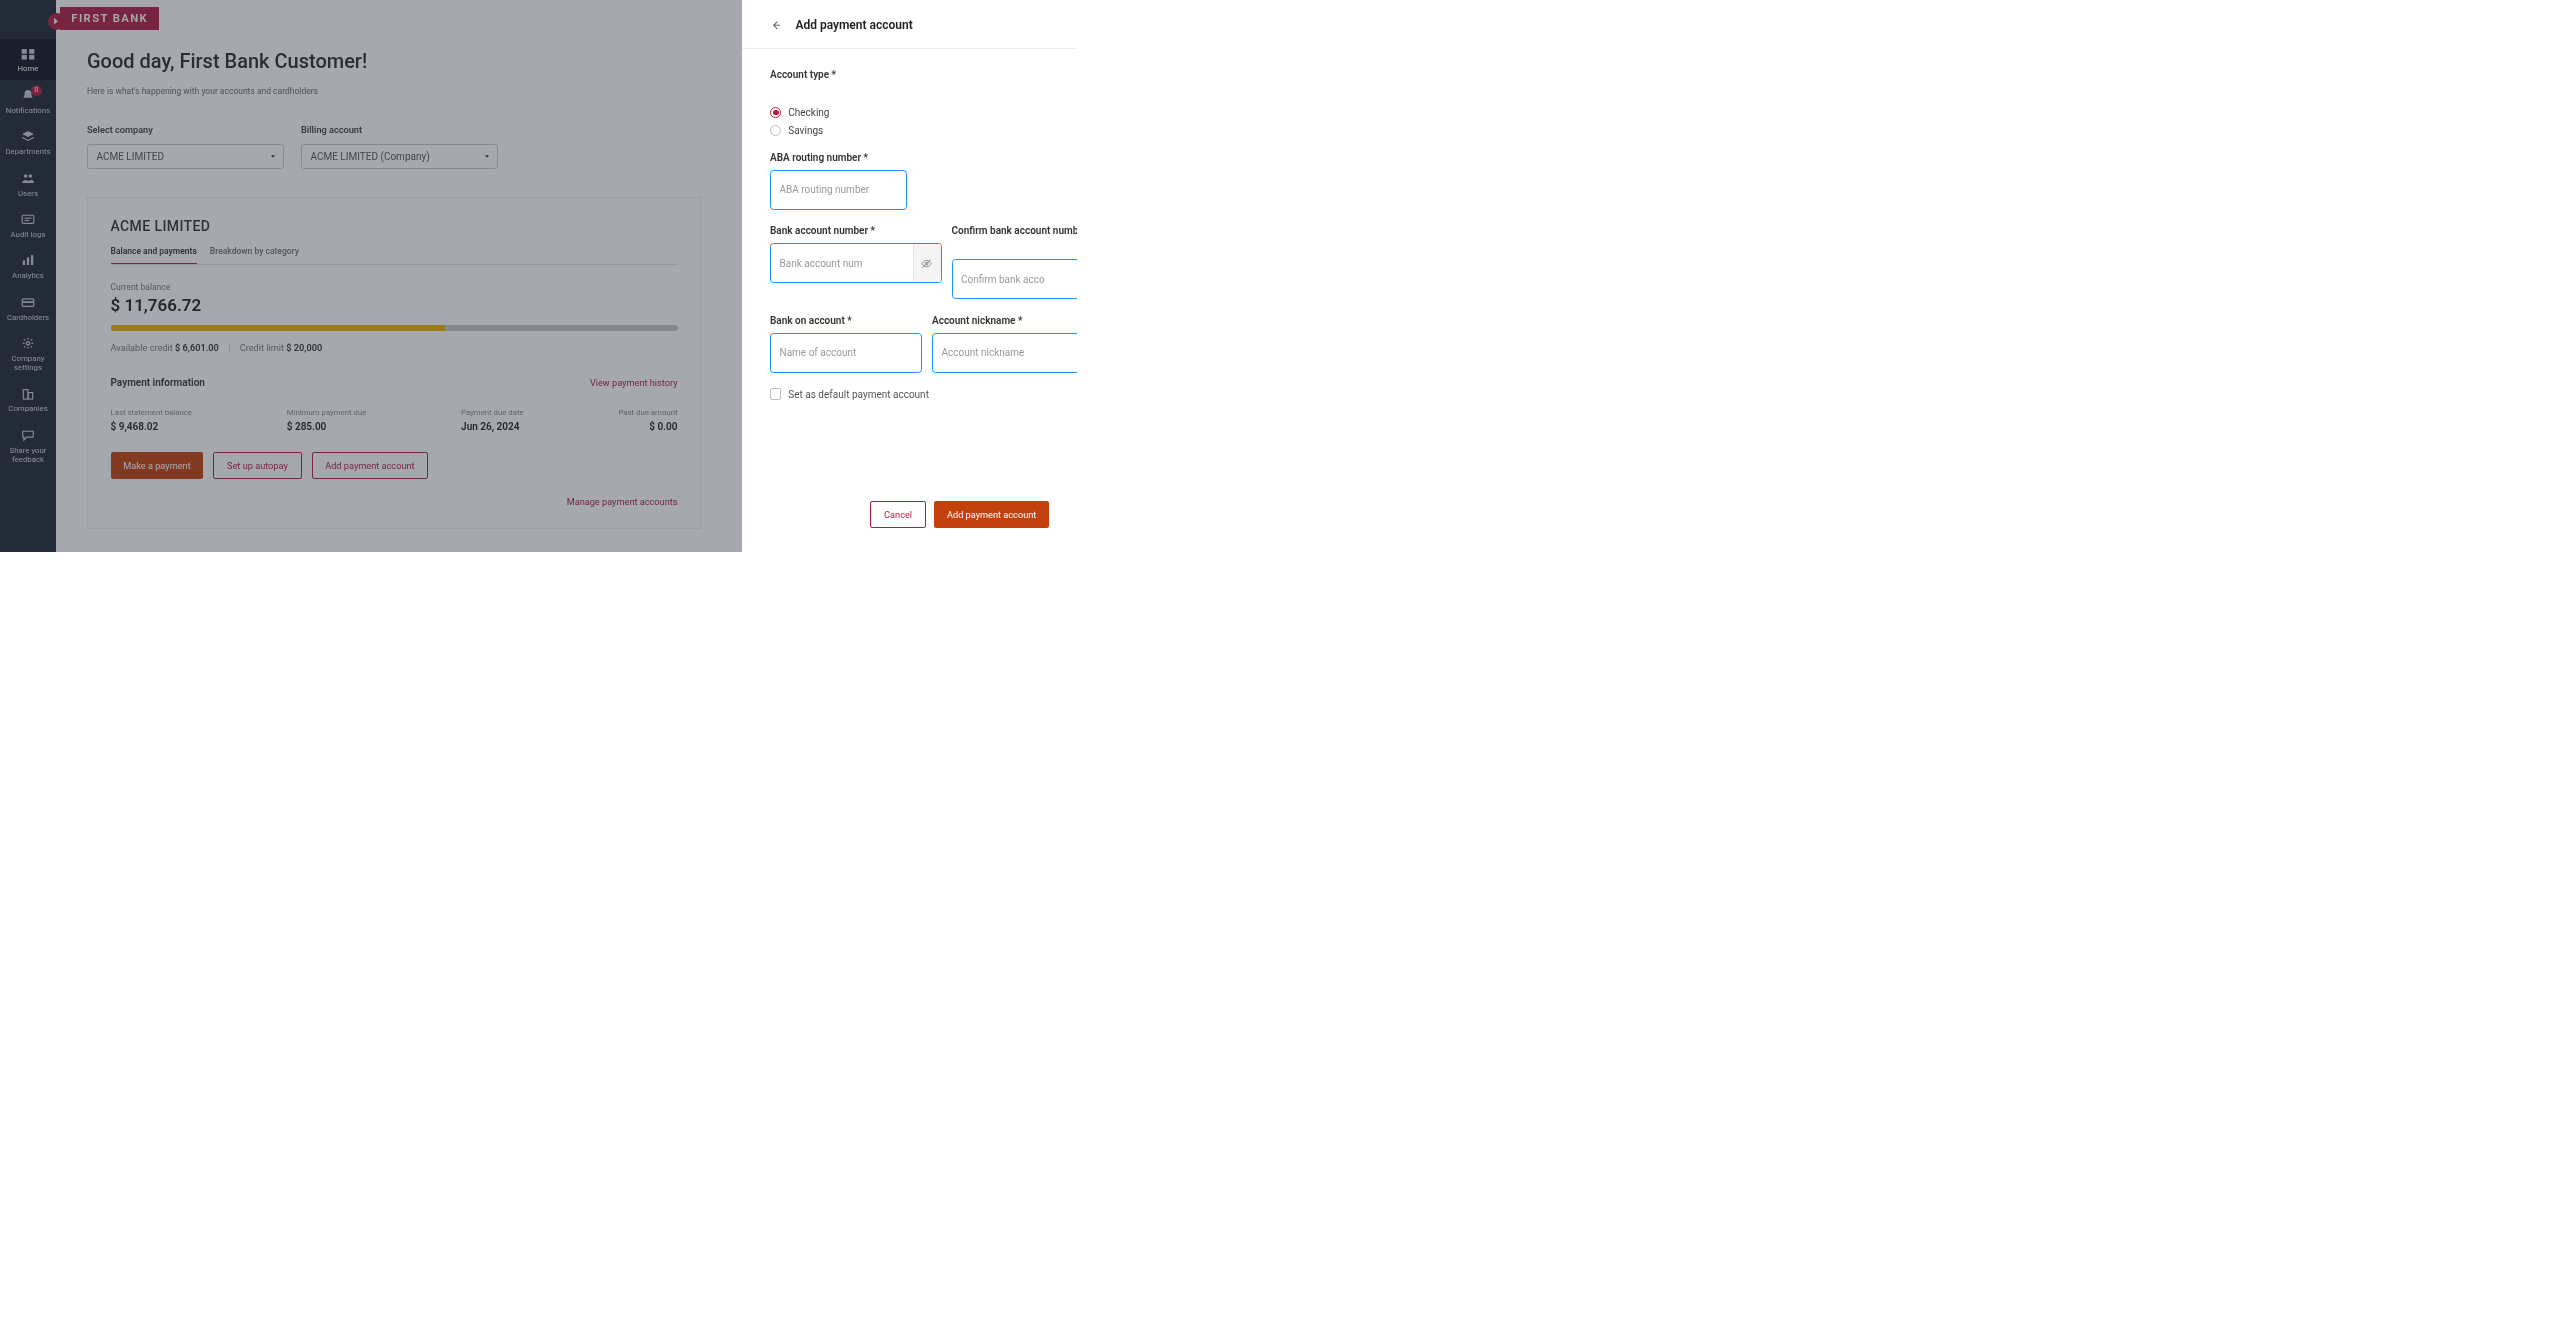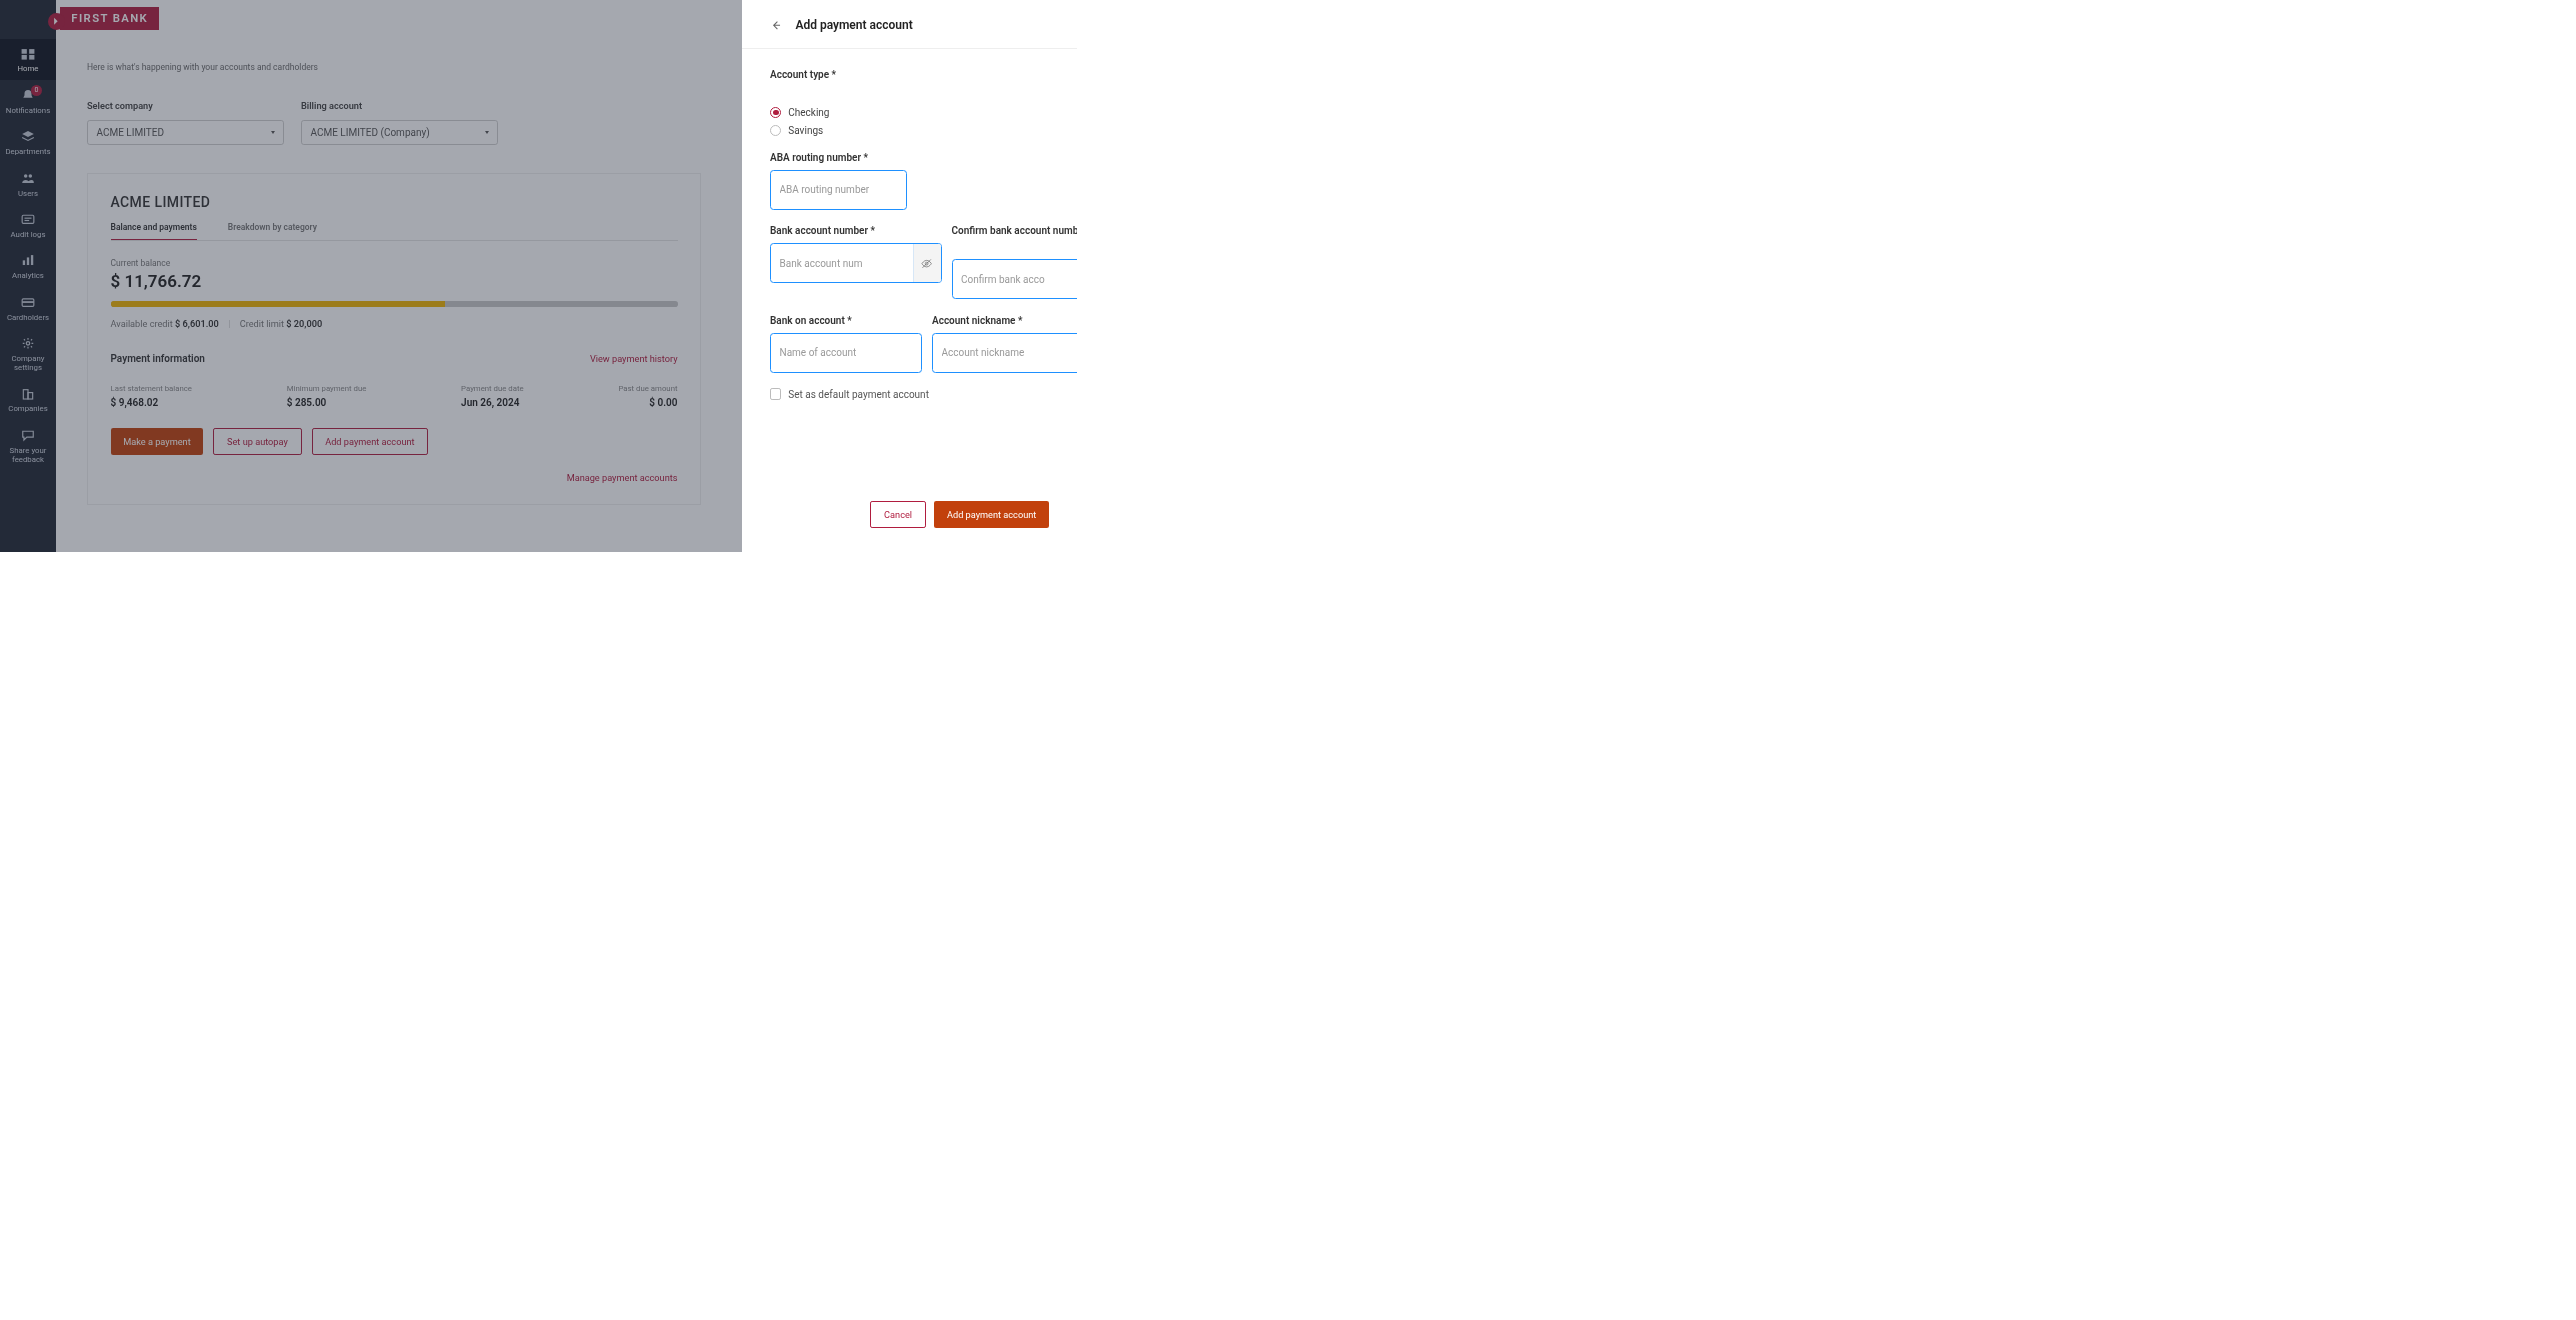--- a/index.html
+++ b/index.html
@@ -22,21 +22,21 @@
 .greeting { font-size: 20px; font-weight: 500; color: #2b2b2b; }
 .subtitle { font-size: 8.5px; color: #6a6a6a; margin-top: 13px; }
 
 .selects-row { margin-top: 28px; display: flex; gap: 17px; }
 .sel-block label { display: block; font-size: 9.2px; font-weight: 600; color: #444; margin-bottom: 8.5px; }
 .sel { width: 197px; height: 25px; border: 0.7px solid #cfcfcf; border-radius: 2.8px; background: #fff; padding: 0 8.5px; display: flex; align-items: center; justify-content: space-between; font-size: 10px; color: #555; cursor: pointer; }
 .sel .caret { border-left: 2.8px solid transparent; border-right: 2.8px solid transparent; border-top: 3.5px solid #555; }
 
 .card { margin-top: 28px; background: #fff; border: 0.7px solid #eee; padding: 20px 22.5px; width: 614px; }
 .card-title { font-size: 14px; font-weight: 500; color: #333; letter-spacing: 0.4px; }
-.tabs { margin-top: 12.7px; border-bottom: 0.7px solid #e4e4e4; display: flex; gap: 31px; }
+.tabs { margin-top: 12.7px; border-bottom: 0.7px solid #e4e4e4; display: flex; gap: 13px; }
 .tab { font-size: 8.5px; font-weight: 600; color: #777; padding-bottom: 7px; cursor: pointer; }
 .tab.active { color: #333; border-bottom: 1.4px solid #b01c3e; }
 .cur-label { margin-top: 17px; font-size: 8.5px; color: #777; }
 .cur-val { font-size: 17px; font-weight: 600; color: #222; margin-top: 2.8px; }
 .bar { margin-top: 10px; height: 5.6px; background: #c9c9c9; border-radius: 2.8px; overflow: hidden; }
 .bar-fill { height: 100%; background: #f0b300; }
 .credit-line { margin-top: 11.3px; font-size: 9.2px; color: #777; }
 .credit-line b { color: #333; font-weight: 600; }
 .sep { display: inline-block; margin: 0 7px; color: #ccc; }
 .pay-header { margin-top: 24px; display: flex; justify-content: space-between; align-items: center; }
@@ -154,20 +154,21 @@
 </div>
 <div class="sidebar-toggle">
     <svg viewBox="0 0 12 12">
       <path d="M3 1l5 5-5 5z"></path>
     </svg>
   </div>
 
 <div class="logo-bar"><span class="logo">FIRST BANK</span></div>
 
 <div class="main">
+  <div class="greeting">Good day, First Bank Customer!</div>
   <div class="subtitle">Here is what's happening with your accounts and cardholders</div>
 
   <div class="selects-row">
     <div class="sel-block">
       <label>Select company</label>
       <div class="sel">
           <span>ACME LIMITED</span>
           <span class="caret"></span>
         </div>
     </div>

